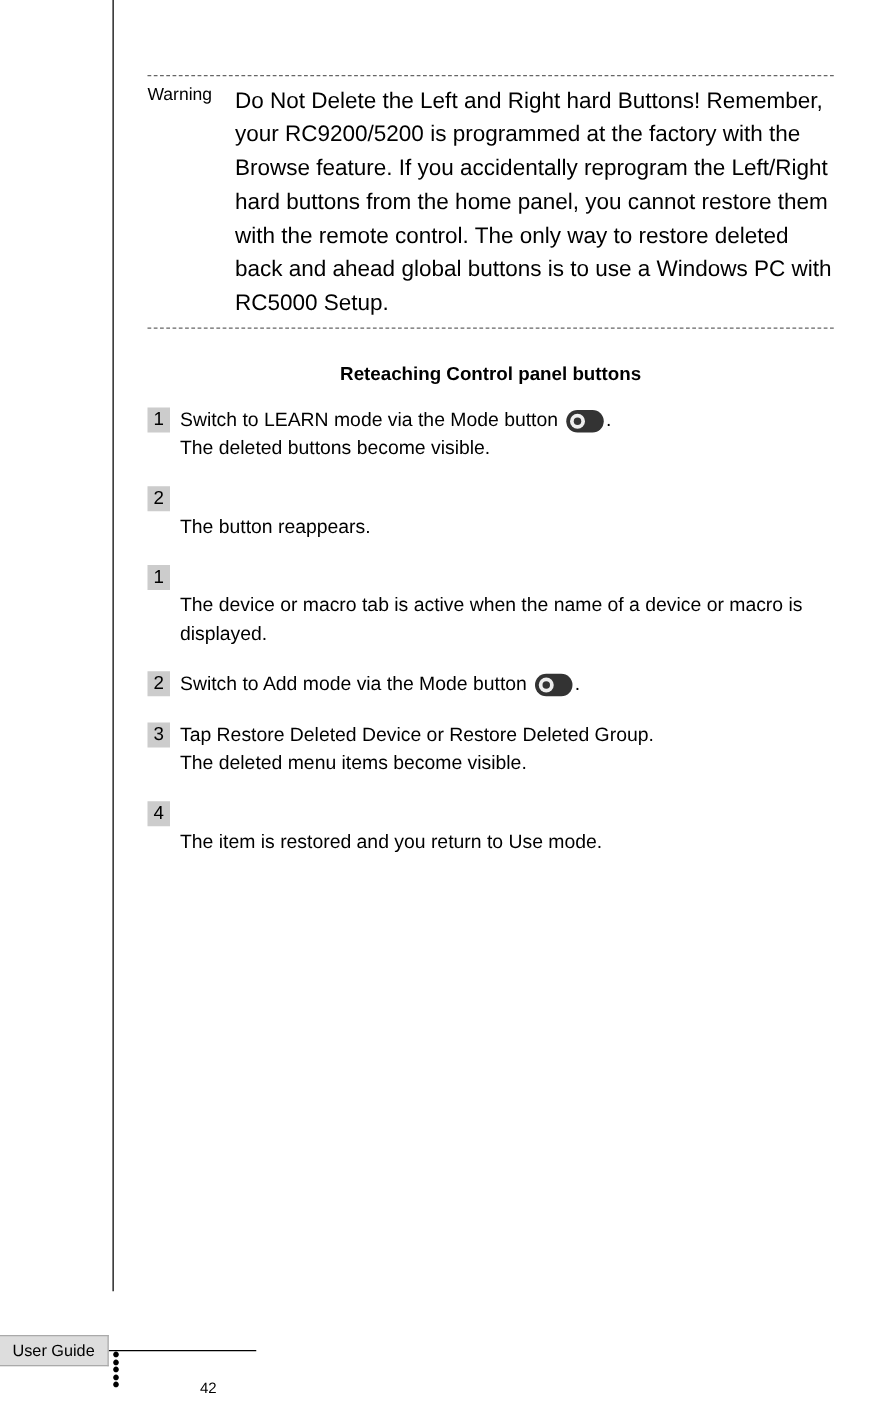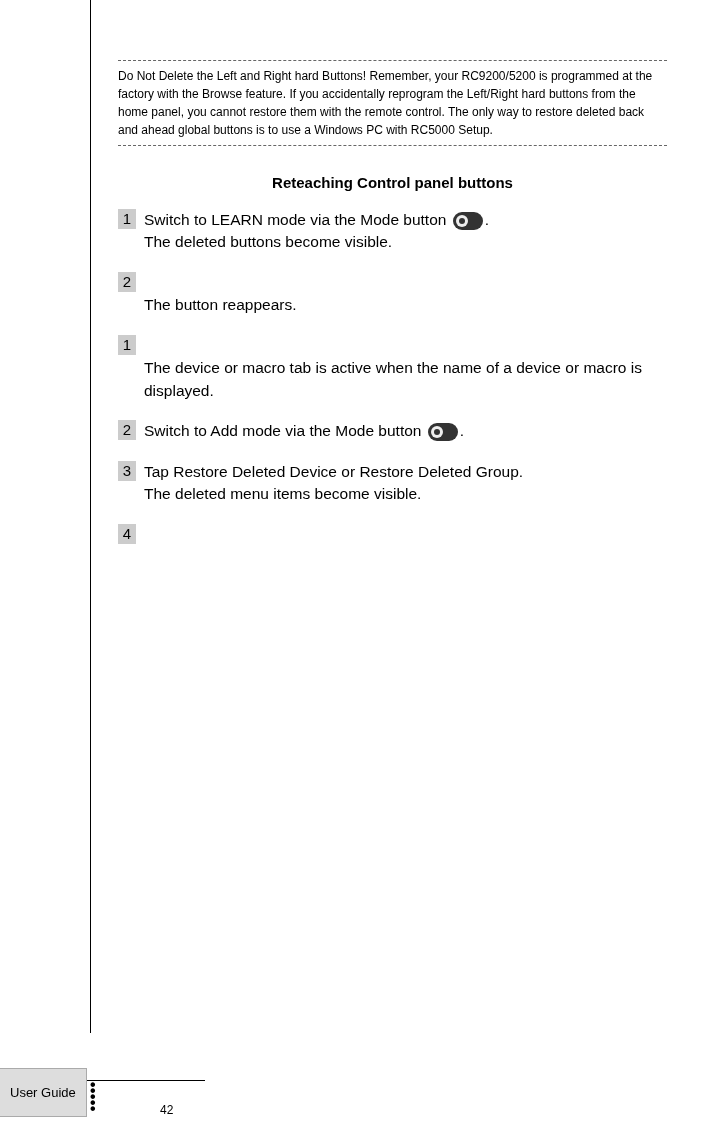--- a/index.html
+++ b/index.html
@@ -35,21 +35,21 @@
       padding: 6px 0;
       margin: 0 0 28px 18px;
       display: flex;
     }
     .warning-label {
       flex: 0 0 70px;
       font-size: 14px;
     }
     .warning-text {
       flex: 1;
-      font-size: 12px;
+      font-size: 18px;
       line-height: 1.5;
     }
     .section-heading {
       font-weight: bold;
       font-size: 15px;
       margin: 0 0 18px 18px;
       text-align: center;
     }
     .step {
       margin: 0 0 18px 18px;
@@ -105,21 +105,21 @@
       position: absolute;
       left: 0;
       bottom: 55px;
       width: 100%;
     }
     .footer-label {
       position: absolute;
       left: 0;
       top: 0;
       background: #ddd;
-      padding: 16px 10px;
+      padding: 4px 10px;
       font-size: 13px;
       border: 1px solid #aaa;
       border-left: none;
     }
     .footer-line {
       position: absolute;
       left: 0;
       top: 12px;
       width: 205px;
       height: 1px;
@@ -144,20 +144,21 @@
       font-size: 12px;
     }
   </style>
 </head>
 <body>
 
 <div class="page">
   <div class="vline"></div>
 
   <div class="warning-box">
+    <div class="warning-label">Warning</div>
     <div class="warning-text">Do Not Delete the Left and Right hard Buttons! Remember, your RC9200/5200 is programmed at the factory with the Browse feature. If you accidentally reprogram the Left/Right hard buttons from the home panel, you cannot restore them with the remote control. The only way to restore deleted back and ahead global buttons is to use a Windows PC with RC5000 Setup.</div>
   </div>
 
   <div class="section-heading">Reteaching Control panel buttons</div>
 
   <div class="step">
     <div class="step-num">1</div>
     <div class="step-text">
       <span>Switch to LEARN mode via the Mode button </span><span class="mode-icon"></span><span>.</span><br>
       <span>The deleted buttons become visible.</span>
@@ -193,20 +194,21 @@
     <div class="step-text">
       <span>Tap Restore Deleted Device or Restore Deleted Group.</span><br>
       <span>The deleted menu items become visible.</span>
     </div>
   </div>
 
   <div class="step">
     <div class="step-num">4</div>
     <div class="step-text">
       <br>
+      <span>The item is restored and you return to Use mode.</span>
     </div>
   </div>
 
 </div>
 
 <div class="footer">
   <div class="footer-line"></div>
   <div class="footer-label">User Guide</div>
   <div class="footer-dots">
     <span>•</span>

